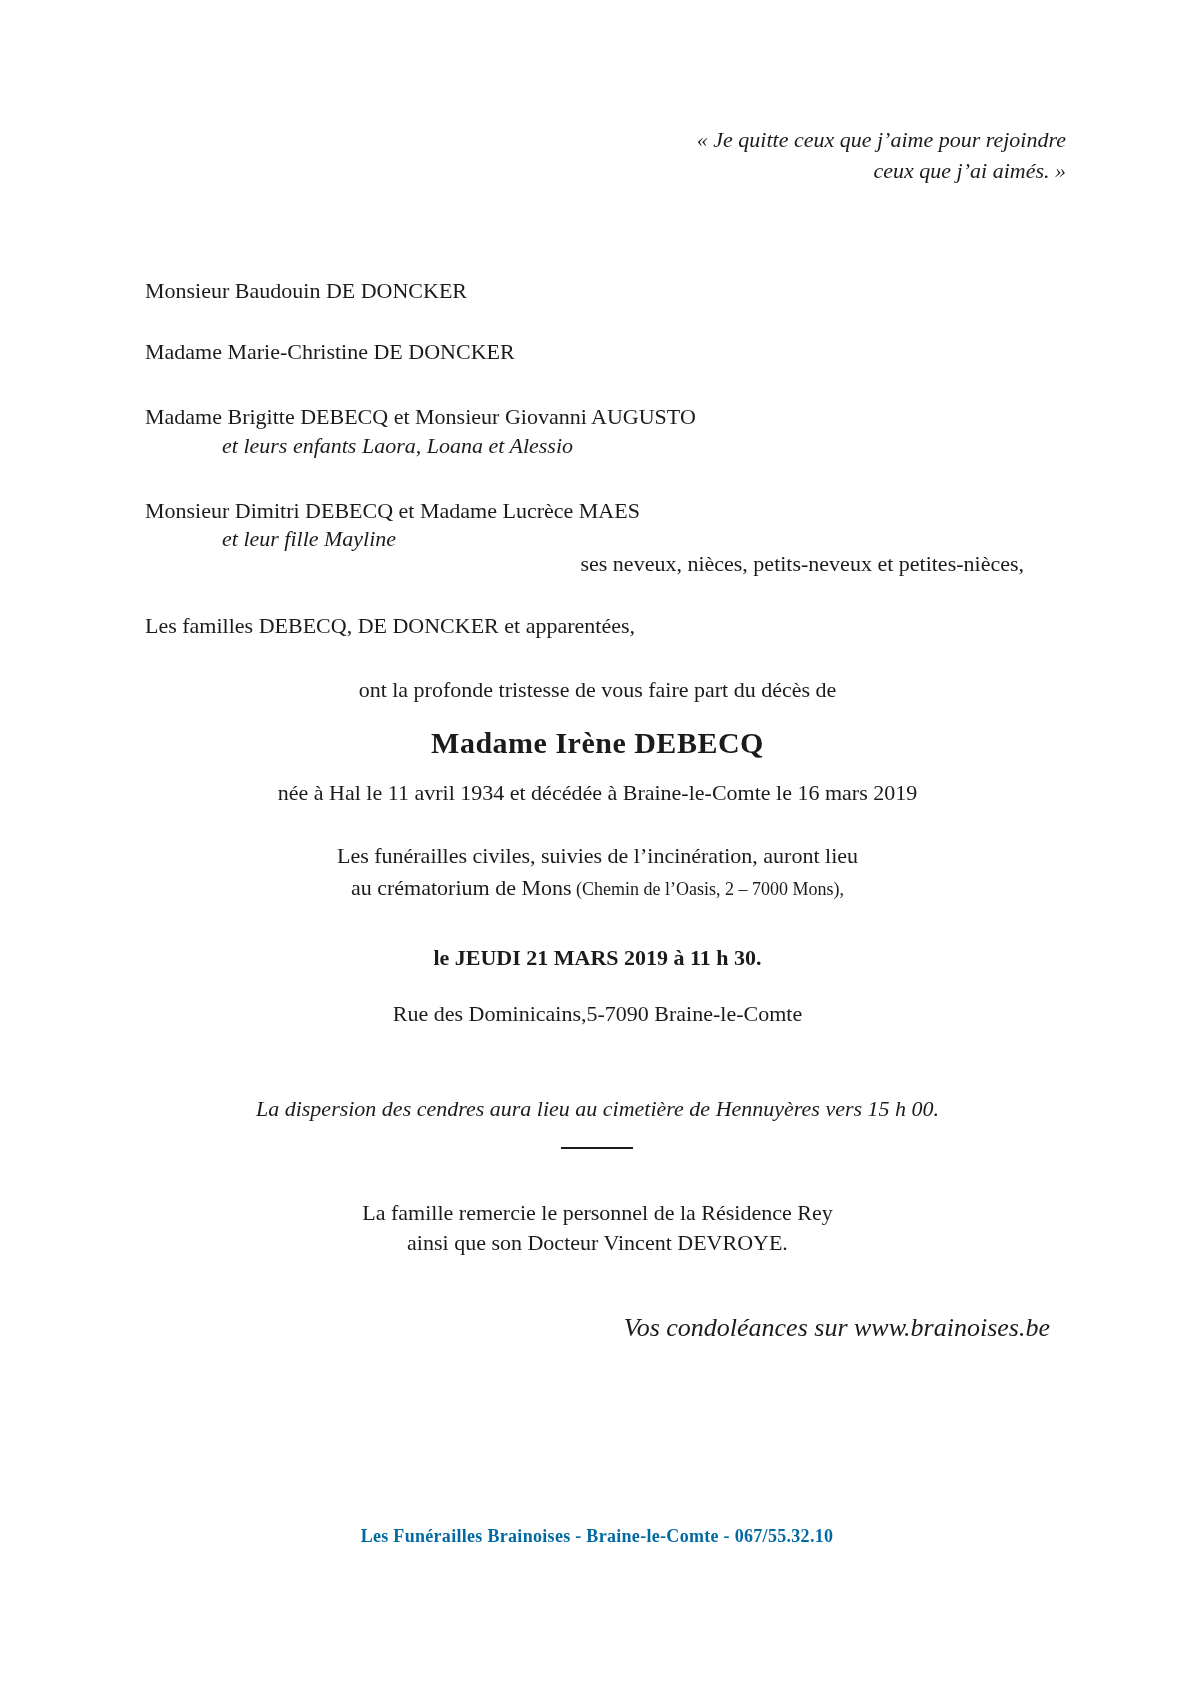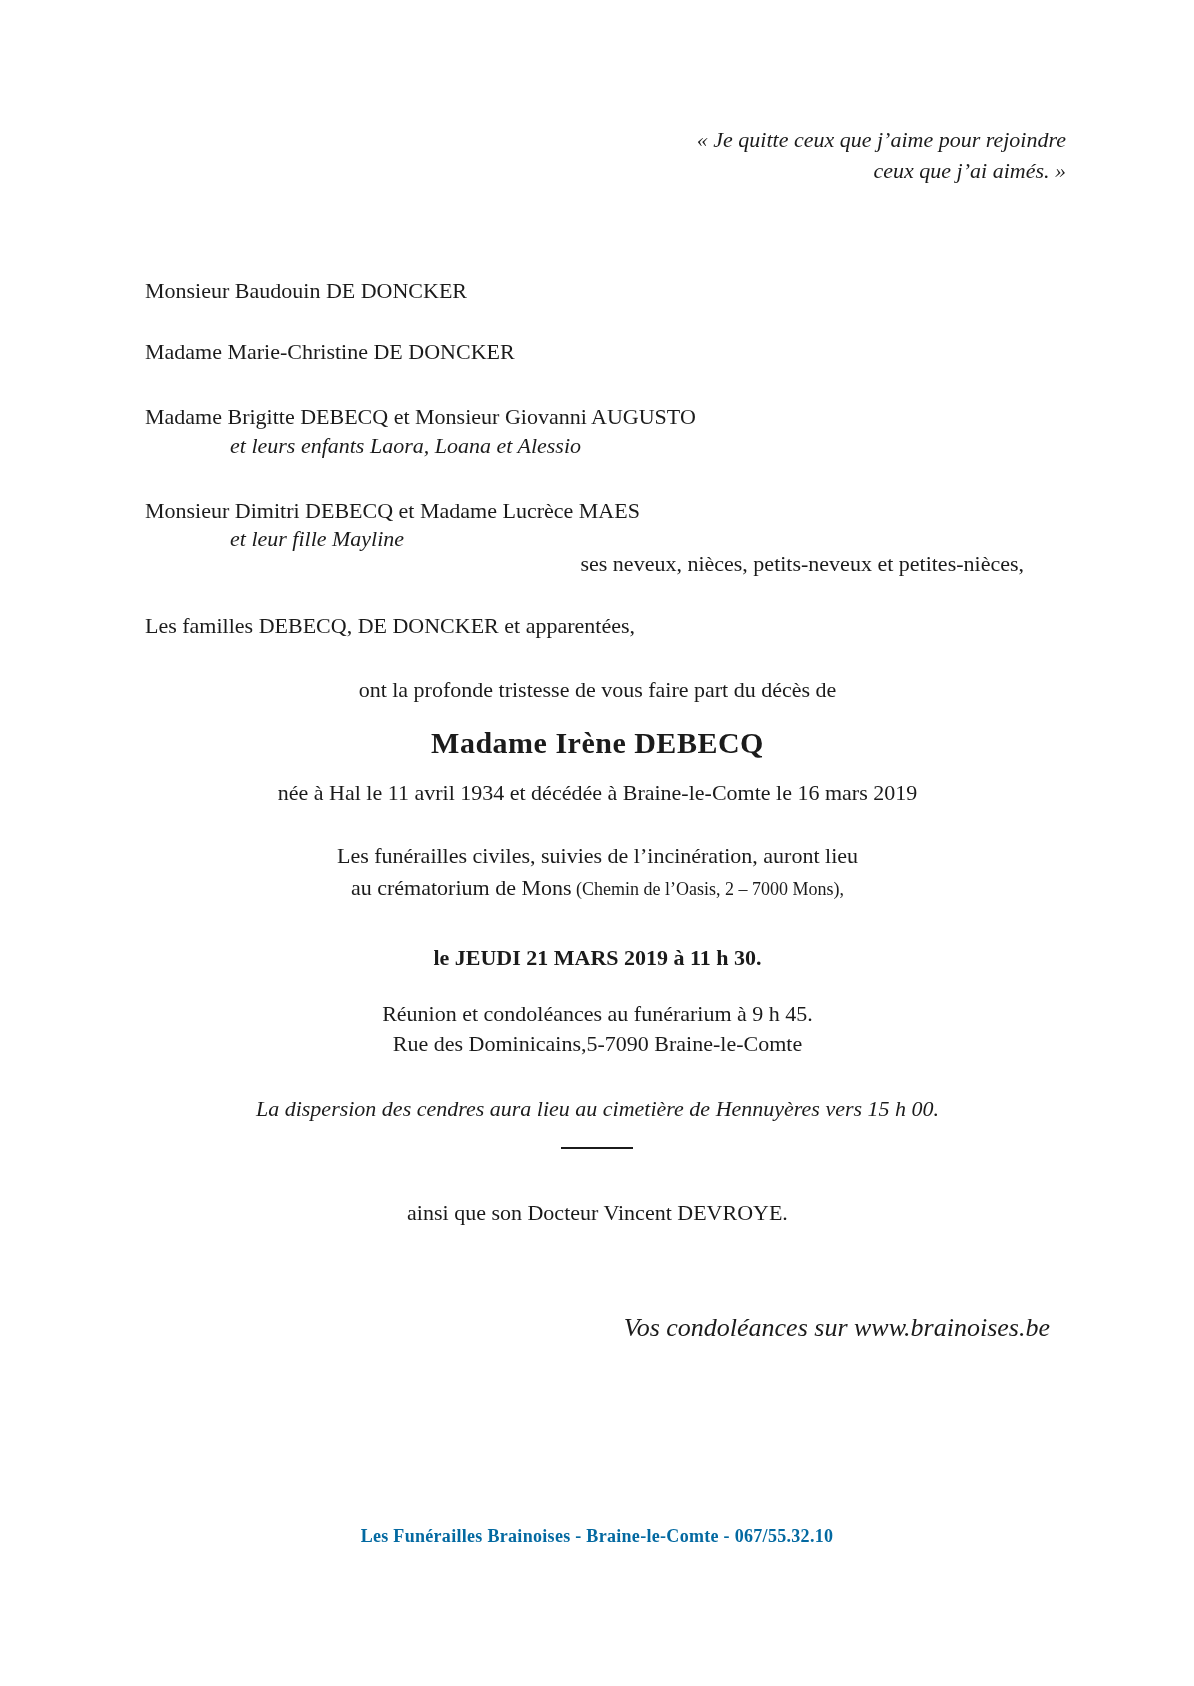--- a/index.html
+++ b/index.html
@@ -20,21 +20,21 @@
   .quote {
     top: 124px;
     right: 128px;
     text-align: right;
     font-style: italic;
     font-size: 22px;
     line-height: 31px;
   }
 
   .left-col { left: 145px; }
-  .sub-line { left: 222px; font-style: italic; margin-left: 8px; }
+  .sub-line { left: 222px; font-style: italic; }
 
   .kinship { right: 170px; top: 551px; }
 
   .centered {
     left: 145px;
     right: 144px;
     text-align: center;
   }
 
   .deceased-name {
@@ -103,27 +103,27 @@
 <div class="abs body-text centered" style="top:780px">née à Hal le 11 avril 1934 et décédée à Braine-le-Comte le 16 mars 2019</div>
 
 <div class="abs body-text centered" style="top:843px">Les funérailles civiles, suivies de l’incinération, auront lieu</div>
 <div class="abs body-text centered" style="top:875px">
   <span>au crématorium de Mons</span><span class="small-detail"> (Chemin de l’Oasis, 2 – 7000 Mons),</span>
 </div>
 
 <div class="abs body-text centered bold" style="top:945px">le JEUDI 21 MARS 2019 à 11 h 30.</div>
 
 <div class="abs body-text centered two-line" style="top:999px">
-  <div>Réunion et condoléances au funérarium à 9 h 45.</div>
   <div>Rue des Dominicains,5-7090 Braine-le-Comte</div>
 </div>
 
 <div class="abs body-text centered italic" style="top:1096px">La dispersion des cendres aura lieu au cimetière de Hennuyères vers 15 h 00.</div>
 
 <div class="abs divider-line"></div>
 
 <div class="abs body-text centered two-line" style="top:1198px">
+  <div>La famille remercie le personnel de la Résidence Rey</div>
   <div>ainsi que son Docteur Vincent DEVROYE.</div>
 </div>
 
 <div class="abs condolences">Vos condoléances sur www.brainoises.be</div>
 
 <div class="abs footer">Les Funérailles Brainoises - Braine-le-Comte - 067/55.32.10</div>
 
 </body></html>

